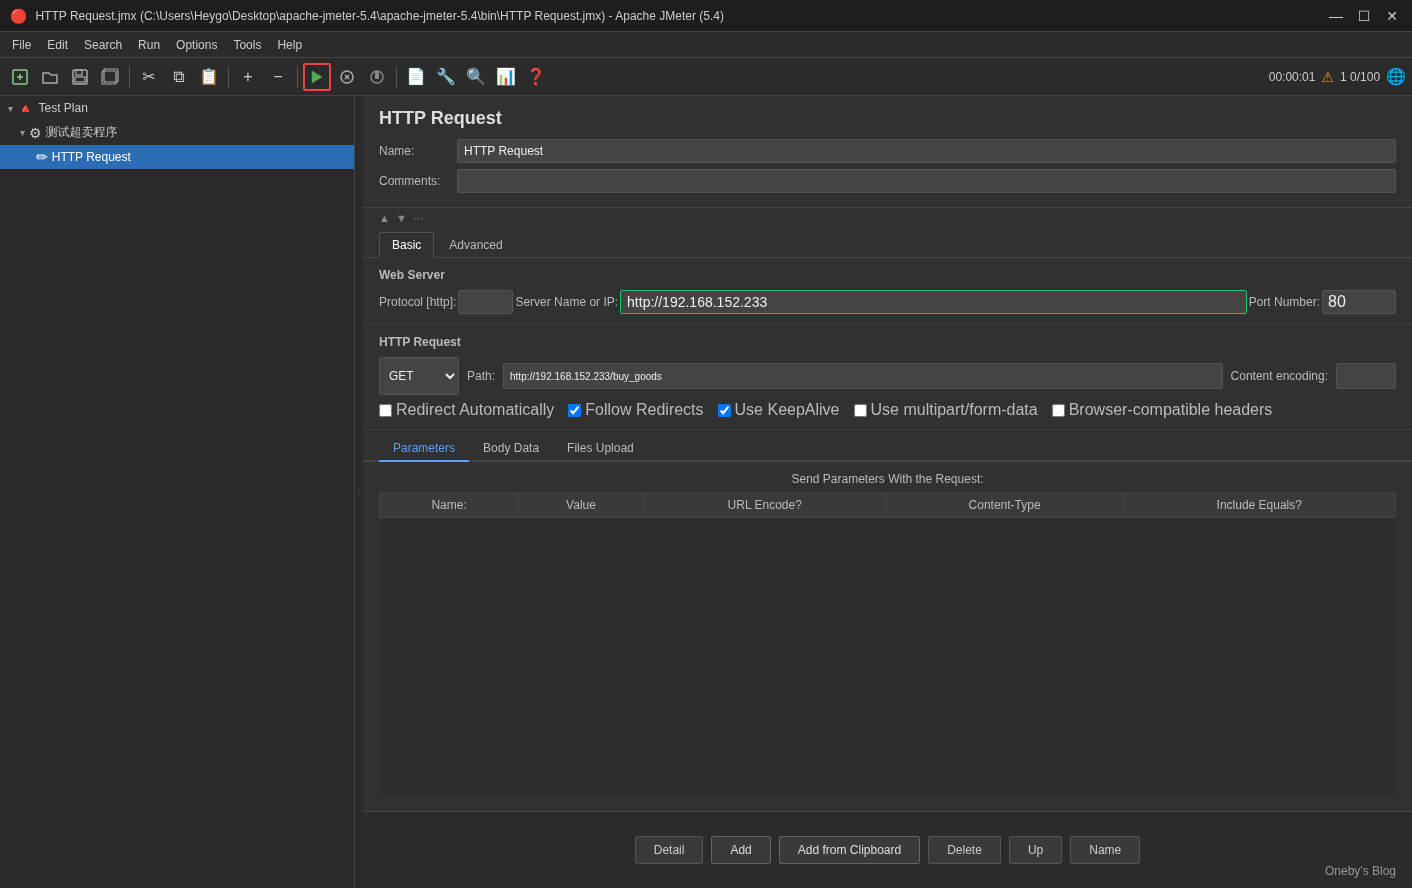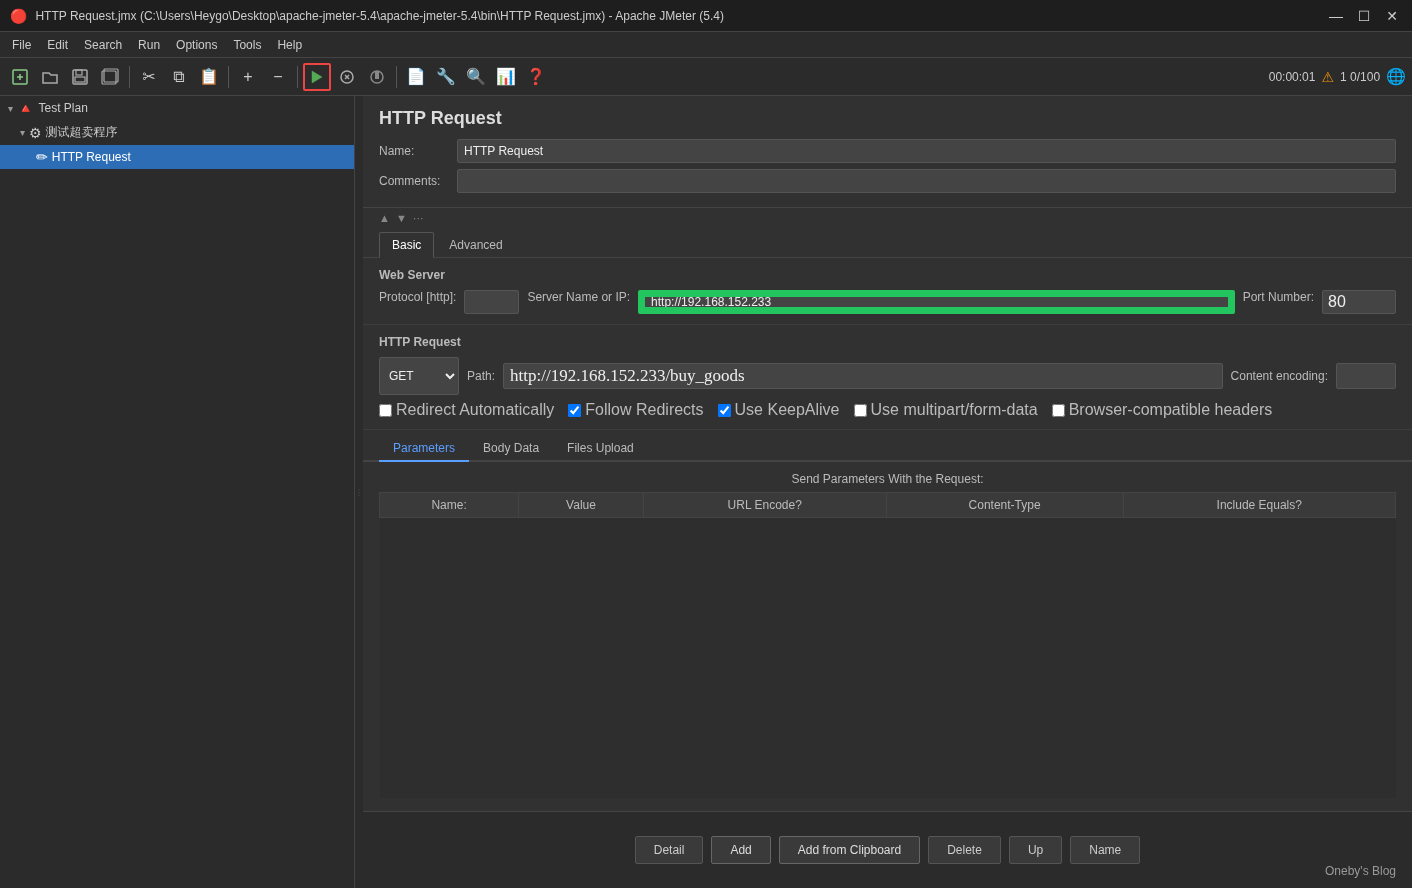--- a/index.html
+++ b/index.html
@@ -220,40 +220,41 @@
       border-bottom: 1px solid #3d3d3d;
     }
     .section-title {
       font-size: 12px;
       font-weight: bold;
       color: #bbb;
       margin-bottom: 8px;
     }
     .server-row {
       display: flex;
-      gap: 8px;
+      align-items: center;
+      gap: 2px;
     }
     .server-label { color: #bbb; font-size: 12px; white-space: nowrap; }
     .small-input {
       width: 55px;
       background: #444;
       border: 1px solid #555;
       color: #eee;
       padding: 3px 5px;
       font-size: 12px;
       border-radius: 2px;
       height: 24px;
     }
     .wide-input {
       flex: 1;
       background: #444;
-      border: 7px solid #22c55e;
+      border: 1px solid #22c55e;
       color: #eee;
       padding: 3px 6px;
-      font-size: 12px;
+      font-size: 14px;
       border-radius: 2px;
       height: 24px;
     }
     .port-input {
       width: 74px;
       background: #444;
       border: 1px solid #555;
       color: #eee;
       padding: 3px 5px;
       font-size: 16px;
@@ -278,24 +279,23 @@
       height: 38px;
       width: 80px;
     }
     .path-label { color: #bbb; font-size: 12px; white-space: nowrap; }
     .path-input {
       flex: 1;
       background: #444;
       border: 1px solid #555;
       color: #eee;
       padding: 3px 6px;
-      font-size: 17px;
+      font-size: 10px;
       border-radius: 2px;
       height: 26px;
-      font-family: Liberation Serif, serif;
     }
     .encoding-label { color: #bbb; font-size: 12px; white-space: nowrap; }
     .encoding-input {
       width: 60px;
       background: #444;
       border: 1px solid #555;
       color: #eee;
       padding: 3px 5px;
       font-size: 12px;
       border-radius: 2px;

